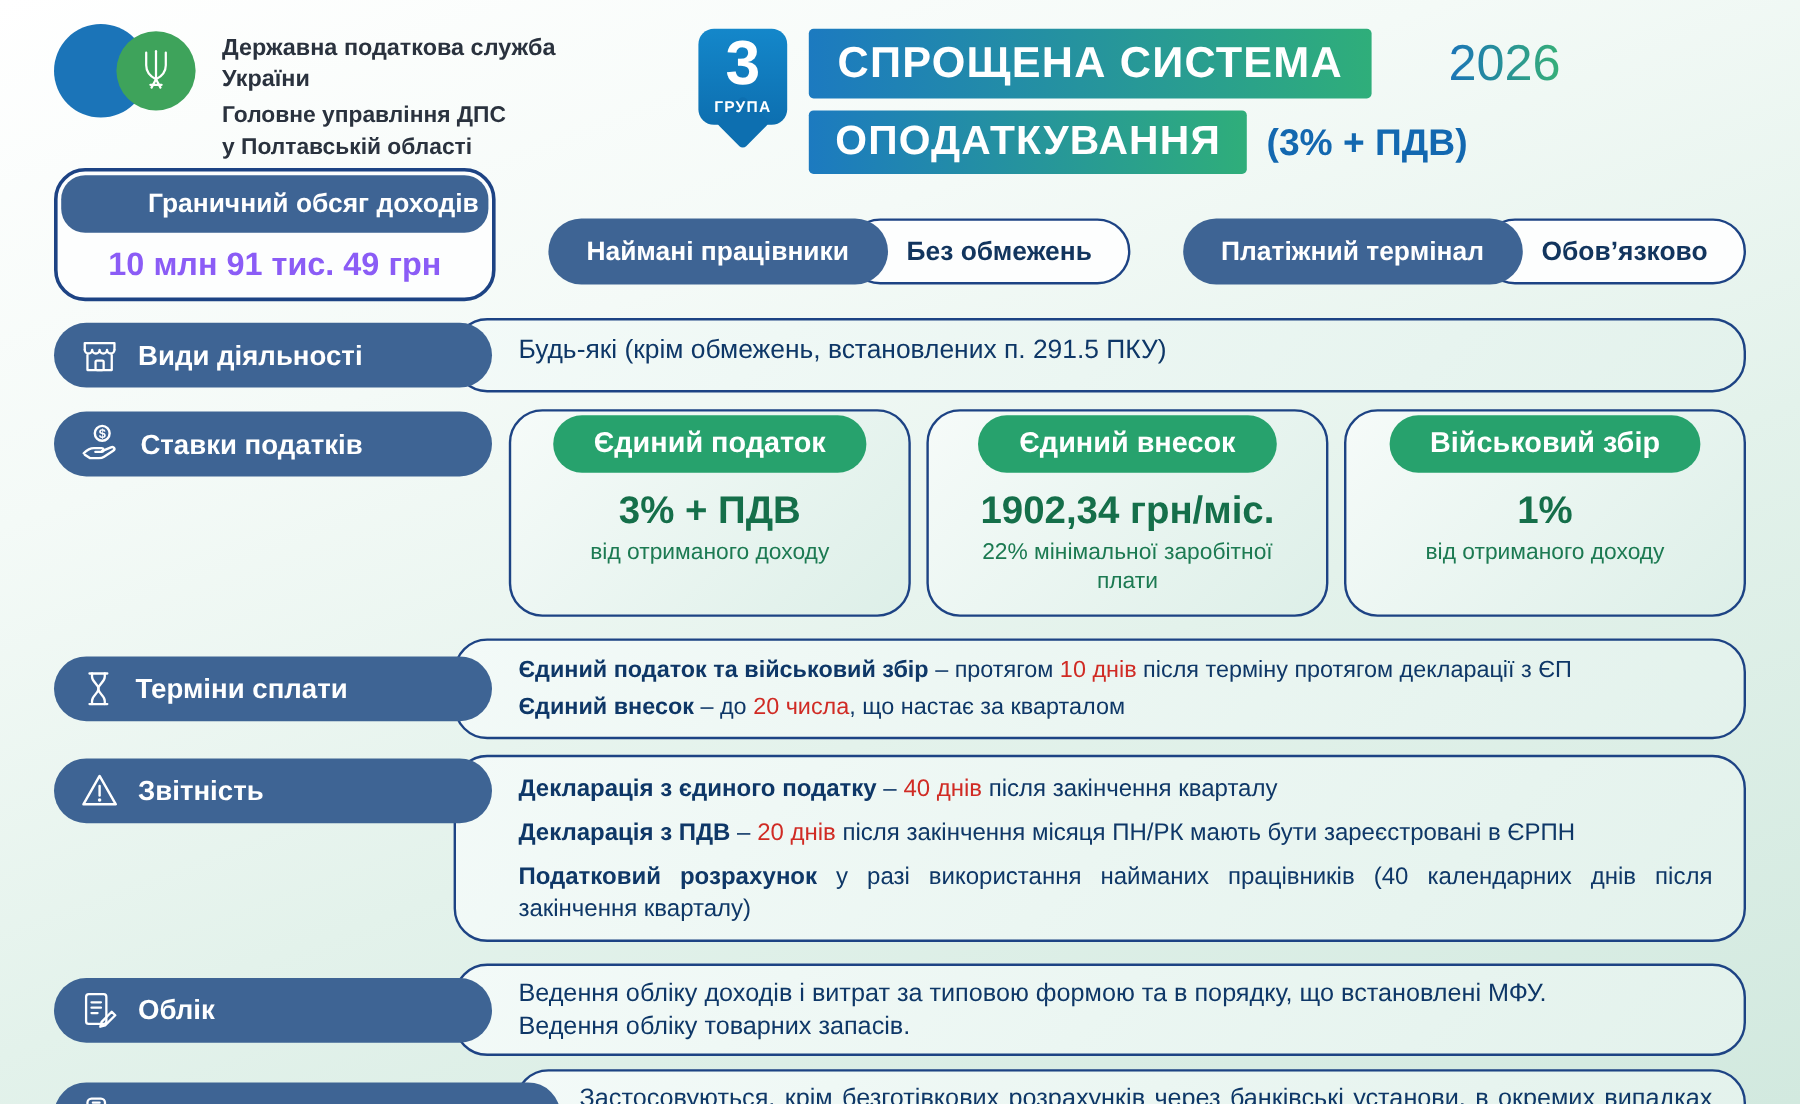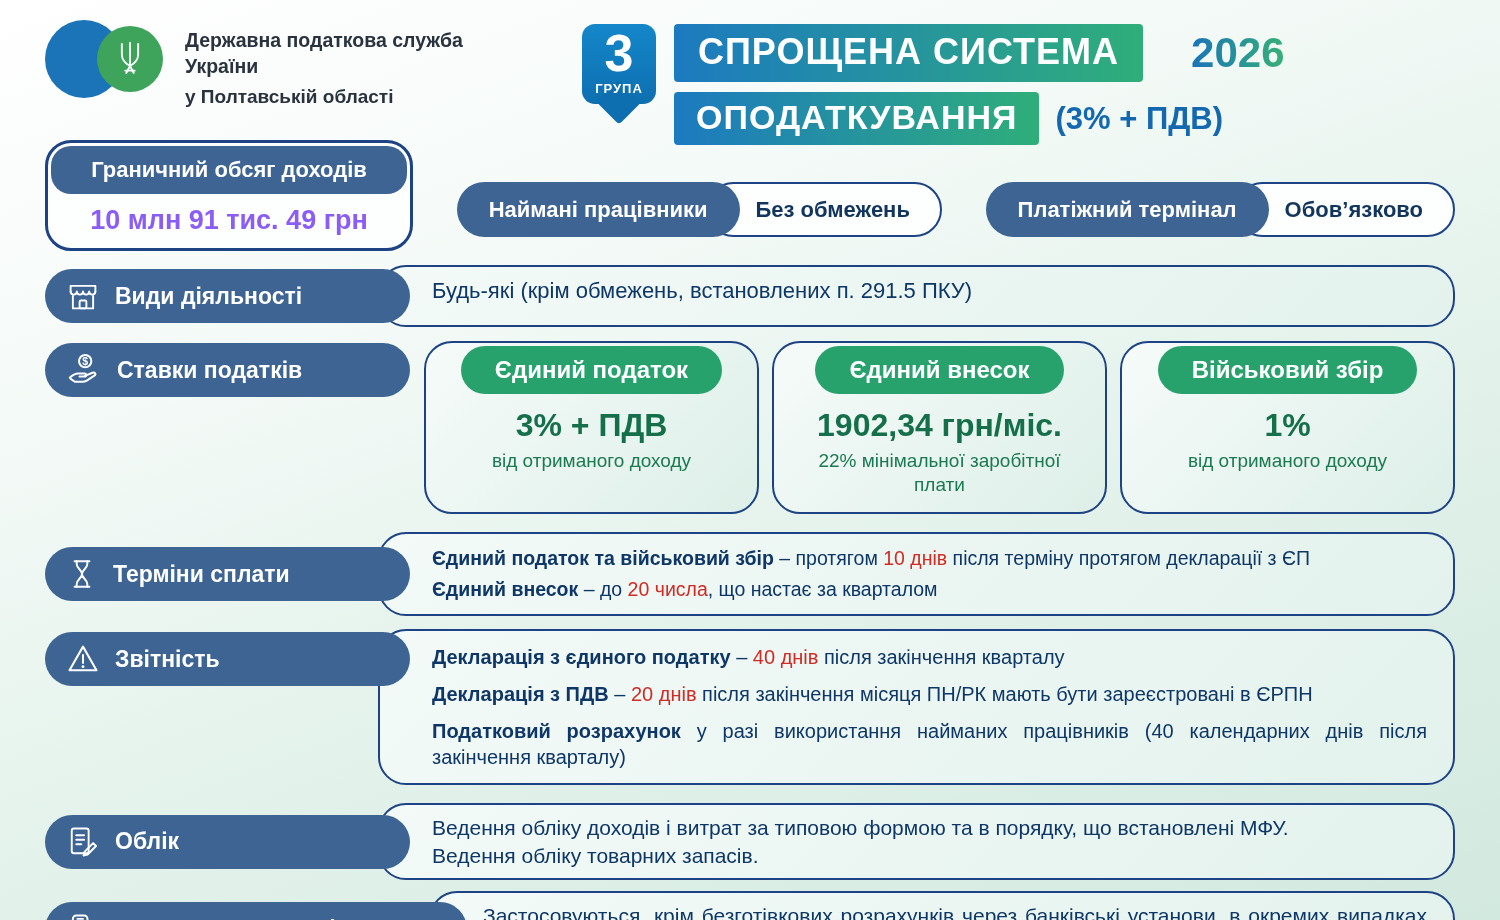--- a/index.html
+++ b/index.html
@@ -26,29 +26,29 @@
     background:#0d6fb0; transform:translateX(-50%) rotate(45deg); border-radius:4px; z-index:-1; }
   .badge .num { font-size:52px; font-weight:bold; line-height:1.05; }
   .badge .grp { font-size:13px; font-weight:bold; letter-spacing:1px; }
 
   .titles { margin-left:18px; margin-top:6px; }
   .title-row { display:flex; align-items:center; }
   .title-row + .title-row { margin-top:10px; }
   .title-bar { background: linear-gradient(90deg,#1c7ac0,#2fae7a); color:#fff; font-weight:bold;
     font-size:36px; letter-spacing:1px; padding:7px 24px 9px; border-radius:4px; white-space:nowrap; }
   .title-bar.bar2 { font-size:34px; padding:6px 22px 8px; }
-  .year { font-size:42px; font-weight:bold; margin-left:48px;
+  .year { font-size:42px; font-weight:normal; margin-left:64px;
     background: linear-gradient(90deg,#1a74b8,#37b077);
     -webkit-background-clip:text; background-clip:text; color:transparent; }
   .rate { font-size:31px; font-weight:bold; color:#1368b0; margin-left:16px; white-space:nowrap; }
 
   
   .row-top { display:flex; justify-content:space-between; align-items:flex-start; margin-top:10px; }
   .income { width:368px; border:3px solid #1d4384; border-radius:26px; background:#fdfefe; overflow:hidden; flex:none; }
-  .income-header { background:#3e6494; border-radius:20px; margin:3px; padding:11px 8px; text-align:center;
+  .income-header { background:#3e6494; border-radius:20px; margin:3px; padding:11px 8px; text-align:right;
     color:#fff; font-weight:bold; font-size:22px; }
   .income-value { text-align:center; font-size:27px; font-weight:bold; color:#8b5cf6; padding:8px 4px 12px; }
 
   .pill-group { display:flex; align-items:center; margin-top:42px; }
   .pill-blue { background:#3e6494; border-radius:28px; color:#fff; font-weight:bold; font-size:22px;
     height:55px; display:flex; align-items:center; padding:0 32px; position:relative; z-index:2; white-space:nowrap; }
   .pill-white { border:2.5px solid #1d4384; border-radius:28px; background:#fdfefe; color:#12355e;
     font-weight:bold; font-size:22px; height:55px; display:flex; align-items:center;
     padding:0 30px 0 48px; margin-left:-34px; white-space:nowrap; }
 
@@ -108,20 +108,21 @@
         <svg width="28" height="38" viewBox="0 0 24 32" fill="none" stroke="#fff" stroke-width="1.6" stroke-linecap="round" stroke-linejoin="round">
           <path d="M5 3 v9 c0 5 3 8 7 10 c4-2 7-5 7-10 V3"></path>
           <path d="M12 2 v20"></path>
           <path d="M8 26 h8"></path>
           <path d="M12 22 l-3.2 6 M12 22 l3.2 6"></path>
         </svg>
       </div>
     </div>
     <div class="org">
       <div class="l1">Державна податкова служба України</div>
+      <div>Головне управління ДПС</div>
       <div>у Полтавській області</div>
     </div>
     <div class="badge">
       <div class="num">3</div>
       <div class="grp">ГРУПА</div>
     </div>
     <div class="titles">
       <div class="title-row">
         <div class="title-bar">СПРОЩЕНА СИСТЕМА</div>
         <div class="year">2026</div>

